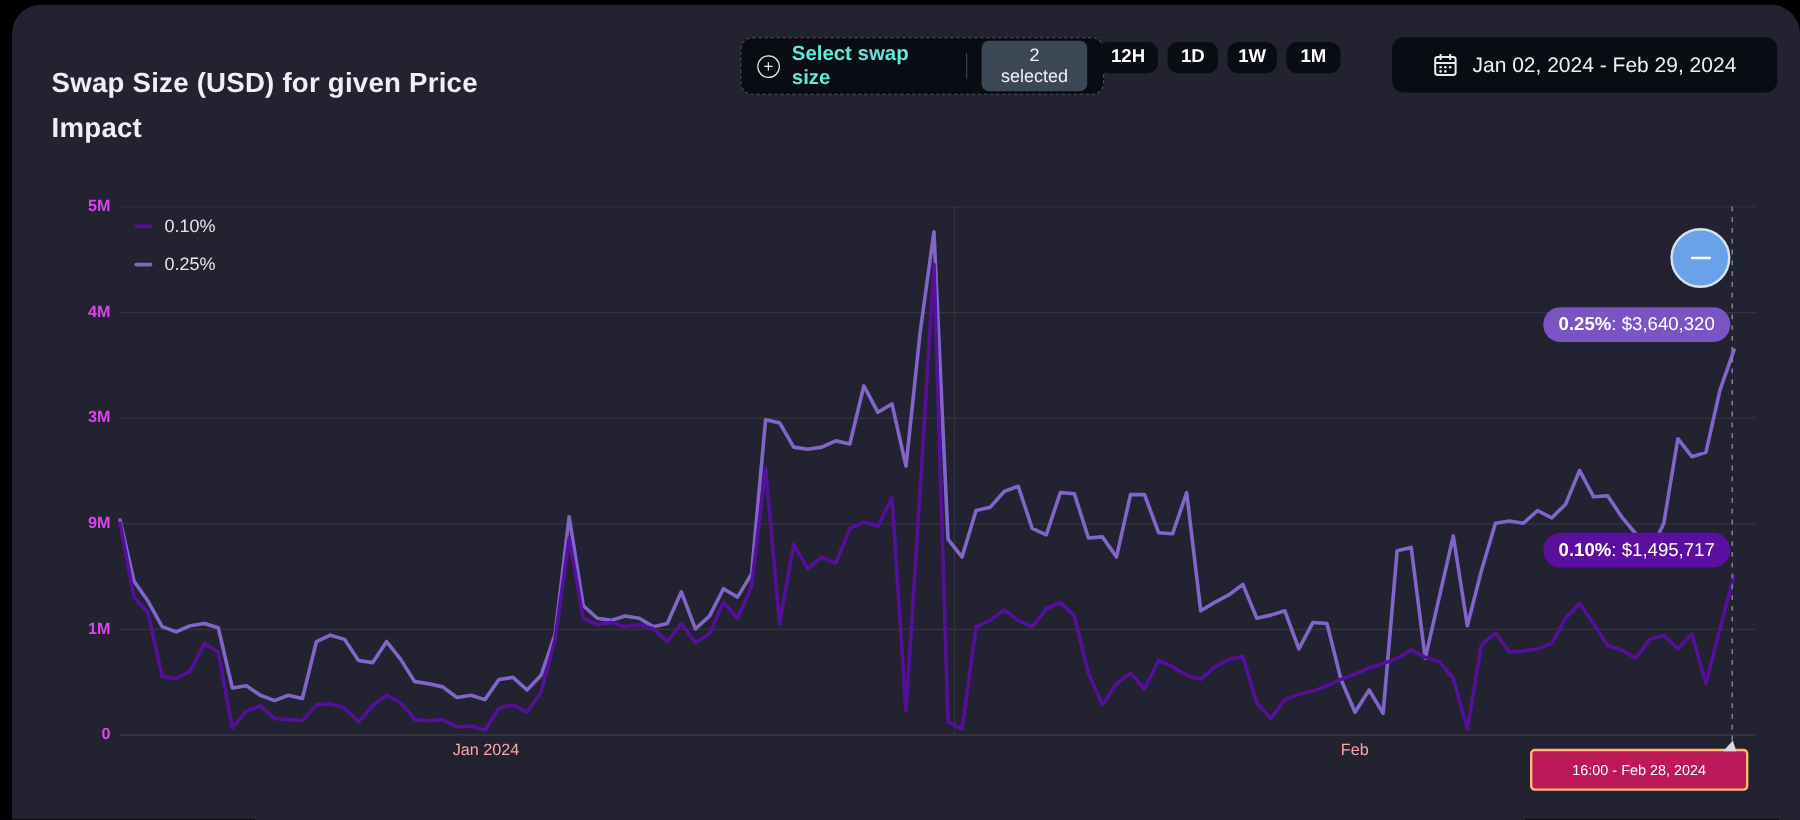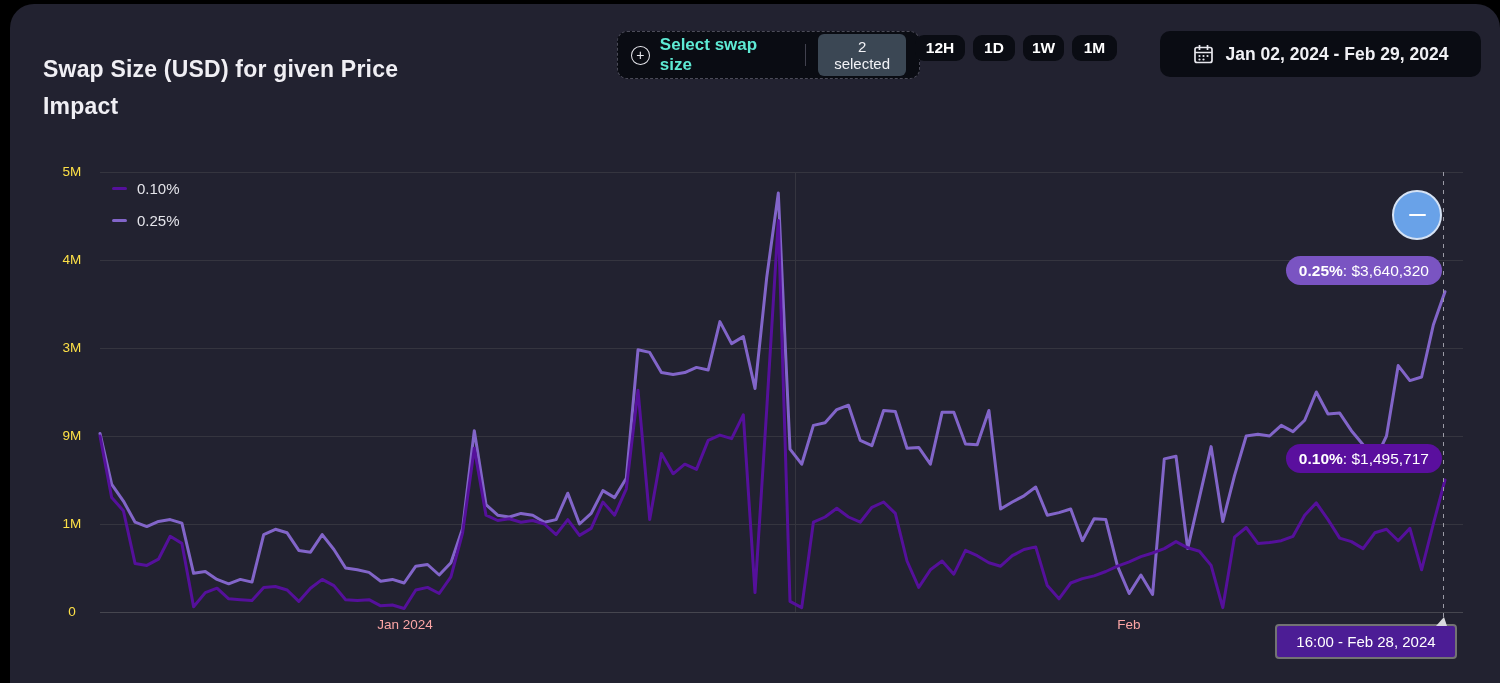--- a/index.html
+++ b/index.html
@@ -22,41 +22,41 @@
                  color:#e8e8ee; font-size:14px; line-height:1; font-weight:400; }
   .select-label { color:#5eead4; font-size:17px; font-weight:700; }
   .v-divider { width:1.5px; height:22px; background:#41414e; margin:0 2px; }
   .badge { background:#3b4754; color:#f2f2f6; font-size:15px; font-weight:500;
            padding:4px 10px; border-radius:6px;text-align:center; }
   .tf { top:31px; height:26px; background:#0a0c13; border-radius:9px; color:#fff;
         font-size:15.5px; font-weight:700; display:flex; align-items:center;
         justify-content:center; cursor:pointer; }
   .date-btn { left:1150px; top:27px; width:321px; height:46px; background:#0a0c13;
               border-radius:10px; display:flex; align-items:center; justify-content:center;
-              gap:12px; color:#f0f0f4; font-size:17.5px; cursor:pointer;font-weight:bold; }
+              gap:12px; color:#f0f0f4; font-size:17.5px; cursor:pointer; }
 
   
-  .ytick { width:40px; text-align:center; font-size:13.5px; color:#fde047; height:18px;
-           line-height:18px; }
+  .ytick { width:40px; text-align:right; font-size:13.5px; color:#d946ef; height:18px;
+           line-height:18px;font-weight:bold; }
   .xtick { font-size:13.5px; color:#fca5a5; height:18px; line-height:18px; text-align:center; }
 
   
   .legend-item { display:flex; align-items:center; gap:10px; cursor:pointer; }
   .legend-swatch { width:15px; height:3.5px; border-radius:2px; }
   .legend-label { color:#e4e4ea; font-size:15px; }
 
   
   .pill { right:58px; height:29px; border-radius:15px; padding:0 13px; display:flex;
           align-items:center; color:#fff; font-size:15.5px; white-space:nowrap; }
   .pill b { font-weight:700; }
   .pill::after { content:""; position:absolute; right:5px; bottom:-4px; width:10px;
                  height:10px; background:inherit; transform:rotate(45deg); z-index:-1; }
-  .time-tip { left:1265px; top:620px; width:182px; height:35px; background:#4c1d95;
-              border:2px solid #737373; border-radius:4px; display:flex; align-items:center;
-              justify-content:center; color:#fff; font-size:15px; }
+  .time-tip { left:1265px; top:620px; width:182px; height:35px; background:#be185d;
+              border:2px solid #fdba74; border-radius:4px; display:flex; align-items:center;
+              justify-content:center; color:#fff; font-size:12px; }
   .time-tip::after { content:""; position:absolute; top:-9px; right:8px; width:0; height:0;
                      border-left:8px solid transparent; border-right:3px solid transparent;
                      border-bottom:9px solid #d9d9de; }
   .zoom-btn { left:1382px; top:186px; width:50px; height:50px; border-radius:50%;
               background:#69a2e8; border:2.5px solid #d5e2f4; display:flex; align-items:center;
               justify-content:center; cursor:pointer; }
   .minus { width:17px; height:2.6px; background:#fff; border-radius:2px; }
 </style>
 </head>
 <body>

